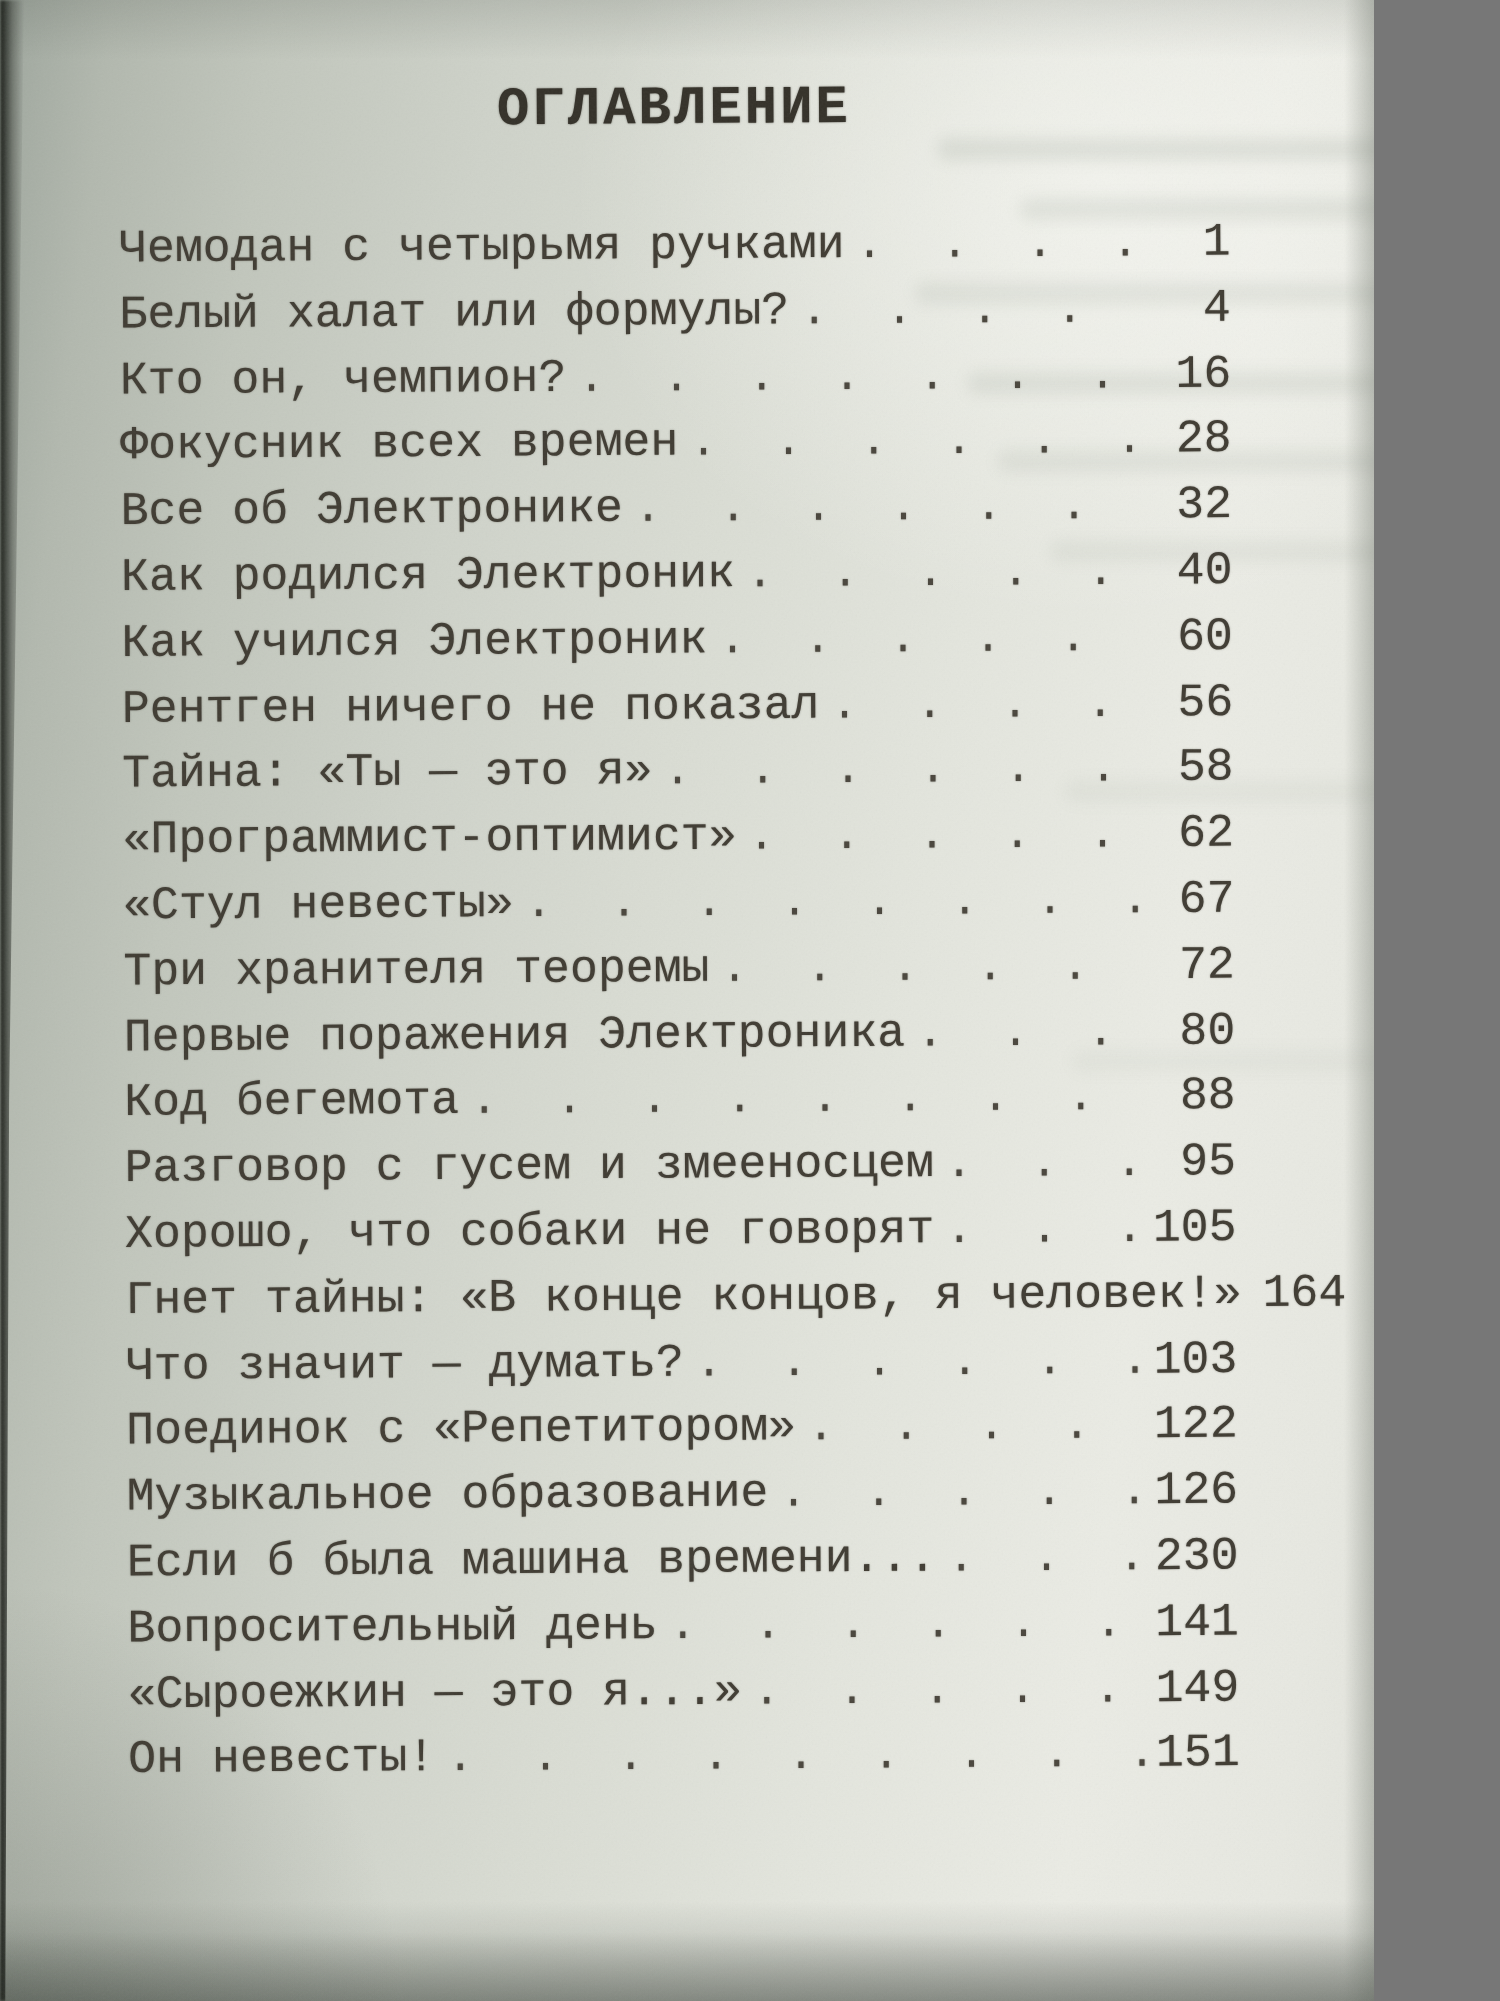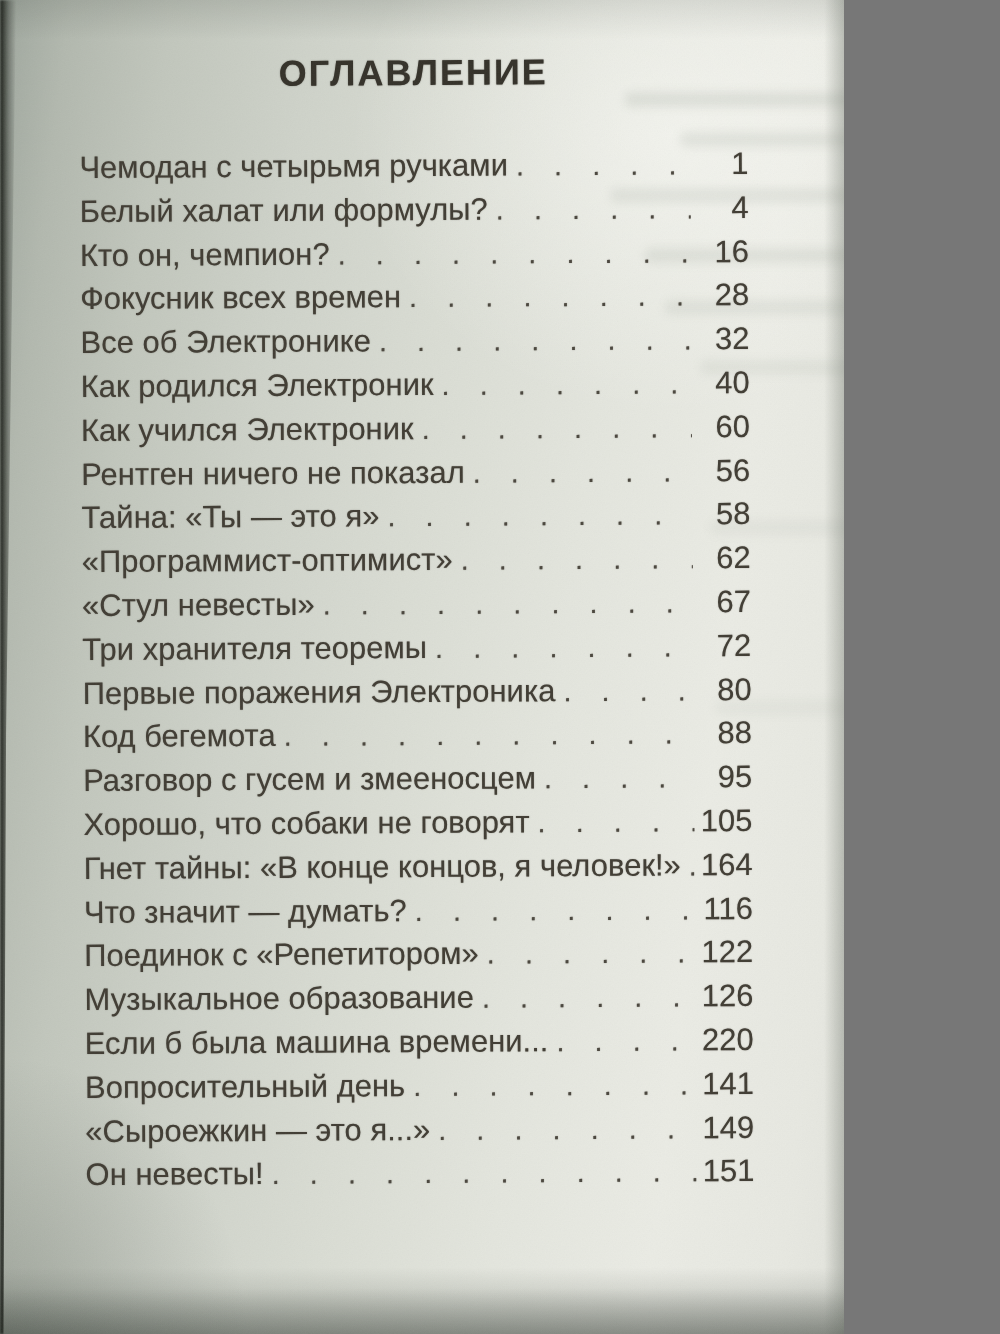--- a/index.html
+++ b/index.html
@@ -2,24 +2,24 @@
 <html><head>
 <meta charset="utf-8">
 <style>
   html, body {
     margin: 0;
     padding: 0;
     background: #777;
   }
   .photo {
     position: relative;
-    width: 844px;
+    width: 916px;
     height: 1334px;
     overflow: hidden;
-    font-family: Liberation Sans, sans-serif;
+    font-family: Liberation Mono, monospace;
     background:
       radial-gradient(55% 30% at 80% 10%, rgba(252,252,248,0.55), rgba(252,252,248,0) 70%),
       radial-gradient(45% 32% at 0% 100%, rgba(66,74,66,0.28), rgba(66,74,66,0) 65%),
       linear-gradient(to top, rgba(52,60,52,0.33), rgba(52,60,52,0) 5%),
       linear-gradient(to bottom, rgba(95,102,94,0.22), rgba(95,102,94,0) 3%),
       linear-gradient(97deg, #9ea69d 0%, #b2b8ae 7%, #c1c6bc 17%, #ced2c9 31%, #d9dcd3 47%, #e3e5dd 64%, #eaebe4 80%, #e7e8e1 93%, #e2e3dc 100%);
   }
   .left-edge {
     position: absolute;
     left: 0; top: 0; bottom: 0;
@@ -232,39 +232,39 @@
 
   <div class="row">
     <span class="t">Гнет тайны: «В конце концов, я человек!»</span>
     <span class="leader"></span>
     <span class="p">164</span>
   </div>
 
   <div class="row">
     <span class="t">Что значит — думать?</span>
     <span class="leader"></span>
-    <span class="p">116</span>
+    <span class="p">103</span>
   </div>
 
   <div class="row">
     <span class="t">Поединок с «Репетитором»</span>
     <span class="leader"></span>
     <span class="p">122</span>
   </div>
 
   <div class="row">
     <span class="t">Музыкальное образование</span>
     <span class="leader"></span>
     <span class="p">126</span>
   </div>
 
   <div class="row">
     <span class="t">Если б была машина времени...</span>
     <span class="leader"></span>
-    <span class="p">220</span>
+    <span class="p">230</span>
   </div>
 
   <div class="row">
     <span class="t">Вопросительный день</span>
     <span class="leader"></span>
     <span class="p">141</span>
   </div>
 
   <div class="row">
     <span class="t">«Сыроежкин — это я...»</span>

